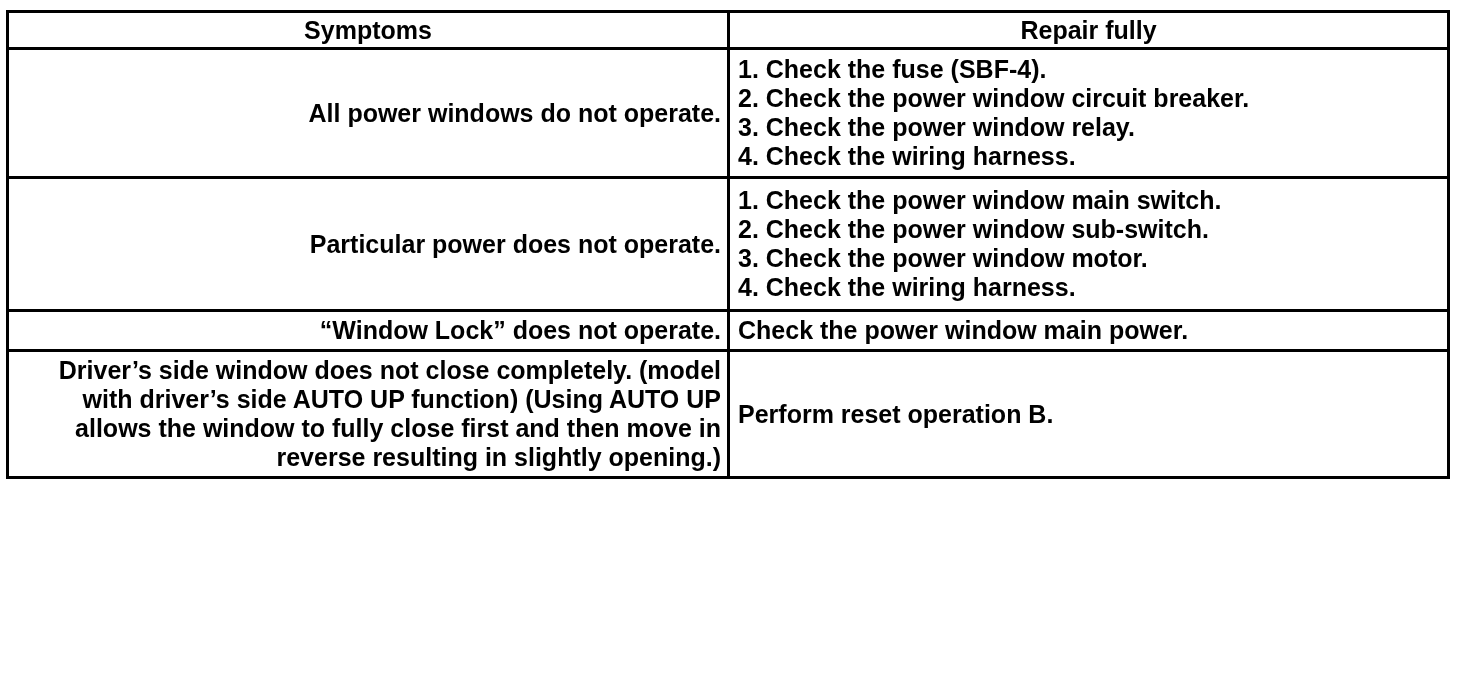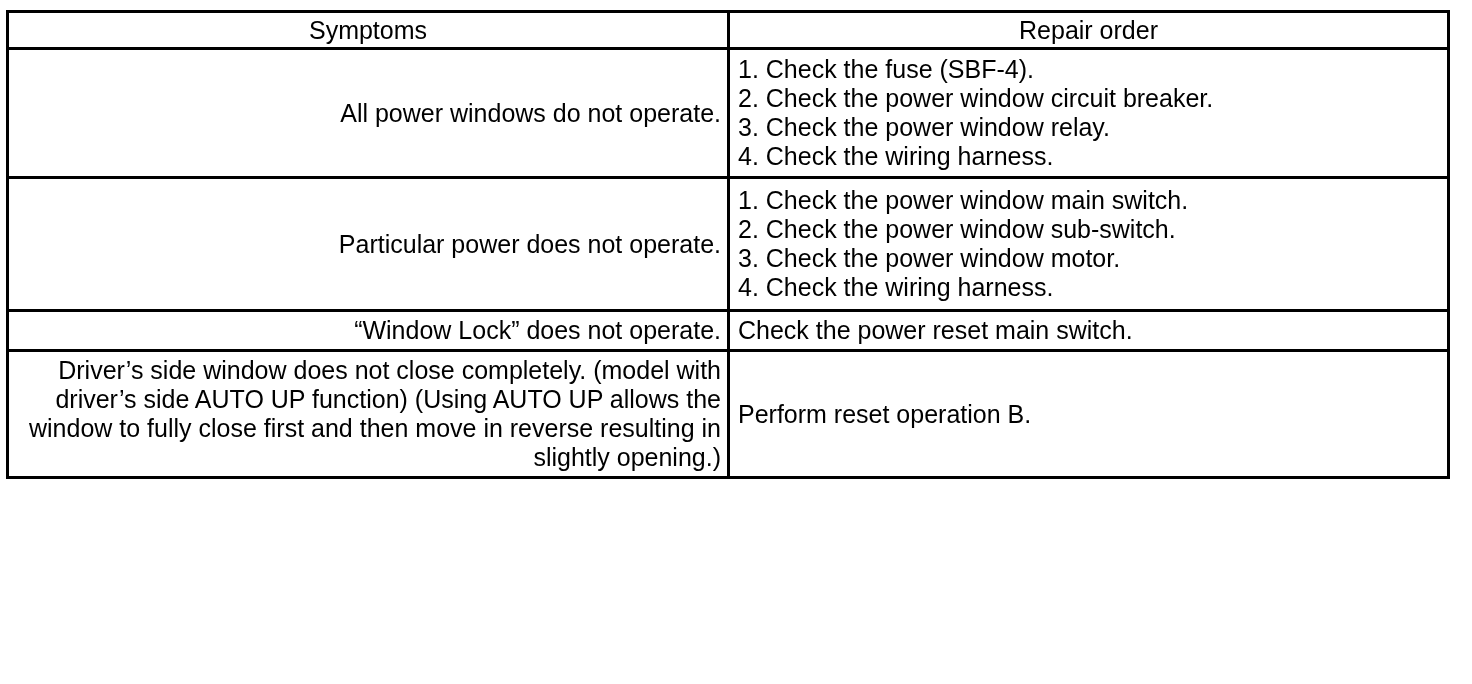--- a/index.html
+++ b/index.html
@@ -24,21 +24,21 @@
     border-collapse: collapse;
     table-layout: fixed;
     border: 3px solid #000000;
   }
   col.col-symptom { width: 721px; }
   col.col-repair  { width: 720px; }
   th, td {
     border: 3px solid #000000;
     font-size: 25px;
     line-height: 29px;
-    font-weight: normal;
+    font-weight: bold;
     vertical-align: middle;
     overflow: hidden;
   }
   thead tr { height: 37px; }
   th {
     text-align: center;
     padding: 0 6px;
   }
   td.symptom-cell {
     text-align: right;
@@ -62,41 +62,41 @@
 
 <div class="page">
   <table class="ts-table">
     <colgroup>
       <col class="col-symptom">
       <col class="col-repair">
     </colgroup>
     <thead>
       <tr>
         <th>Symptoms</th>
-        <th>Repair order</th>
+        <th>Repair fully</th>
       </tr>
     </thead>
     <tbody>
       <tr>
         <td class="symptom-cell">All power windows do not operate.</td>
         <td class="repair-cell">1. Check the fuse (SBF-4).
 2. Check the power window circuit breaker.
 3. Check the power window relay.
 4. Check the wiring harness.</td>
       </tr>
       <tr>
         <td class="symptom-cell">Particular power does not operate.</td>
         <td class="repair-cell">1. Check the power window main switch.
 2. Check the power window sub-switch.
 3. Check the power window motor.
 4. Check the wiring harness.</td>
       </tr>
       <tr>
         <td class="symptom-cell">“Window Lock” does not operate.</td>
-        <td class="repair-cell">Check the power reset main switch.</td>
+        <td class="repair-cell">Check the power window main power.</td>
       </tr>
       <tr>
         <td class="symptom-cell">Driver’s side window does not close completely. (model with driver’s side AUTO UP function) (Using AUTO UP allows the window to fully close first and then move in reverse resulting in slightly opening.)</td>
         <td class="repair-cell">Perform reset operation B.</td>
       </tr>
     </tbody>
   </table>
 </div>
 
 </body></html>

